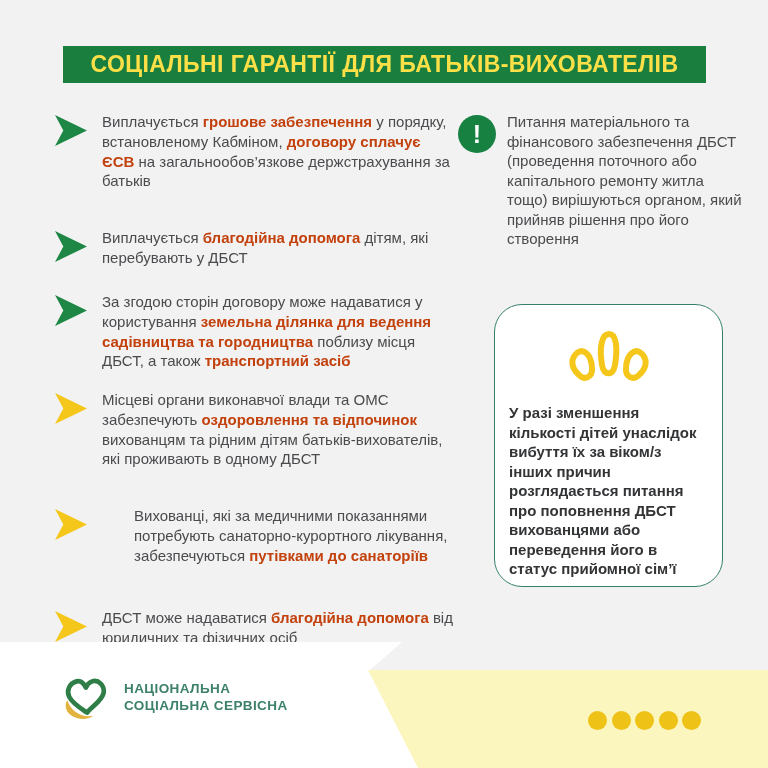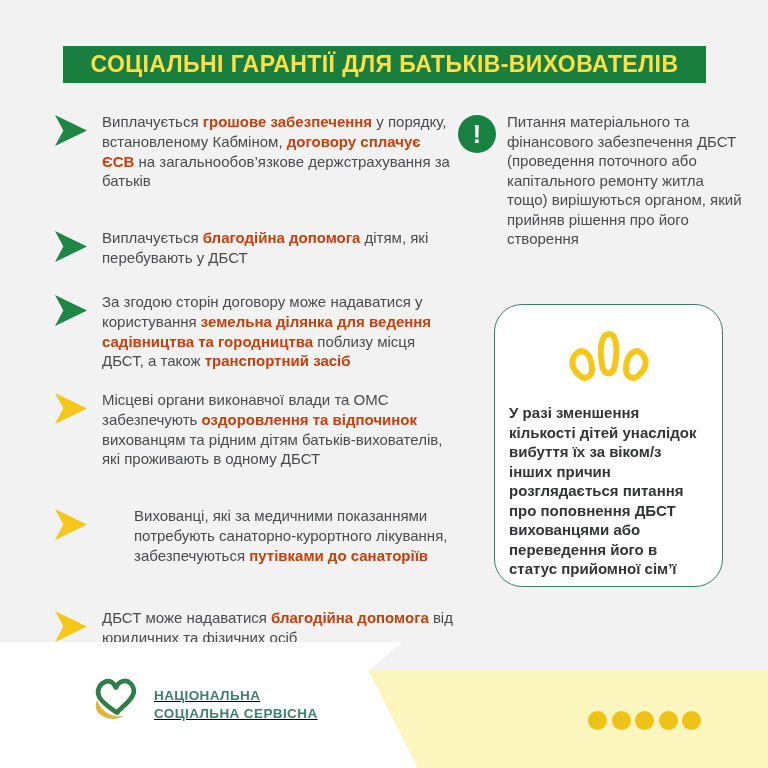--- a/index.html
+++ b/index.html
@@ -34,21 +34,21 @@
   .petals{margin-top:24px;}
   .card-text{margin-top:12px;padding:0 14px;text-align:left;font-weight:bold;
              font-size:15px;line-height:1.3;color:#333436;}
 
   
   .footer{position:absolute;left:0;top:642px;width:768px;height:126px;background:#ffffff;}
   .f-gray{position:absolute;left:0;top:0;width:768px;height:126px;background:#f2f2f3;
           clip-path:polygon(402px 0,768px 0,768px 28px,370px 28px);}
   .f-yellow{position:absolute;left:0;top:0;width:768px;height:126px;background:#fbf6bd;
             clip-path:polygon(368px 28px,768px 28px,768px 126px,418px 126px);}
-  .logo{position:absolute;left:92px;top:30px;display:flex;align-items:flex-end;text-decoration:underline;}
+  .logo{position:absolute;left:62px;top:30px;display:flex;align-items:center;}
   .logo-text{margin-left:12px;color:#3c8168;font-size:13.5px;line-height:1.28;
              letter-spacing:.4px;font-weight:bold;}
   .logo-text span{display:block;}
   .dots{position:absolute;left:588px;top:69px;display:flex;gap:4.5px;}
   .dot{width:19px;height:19px;border-radius:50%;background:#efc217;display:inline-block;}
 </style>
 </head>
 <body>
 
 <div class="canvas">

